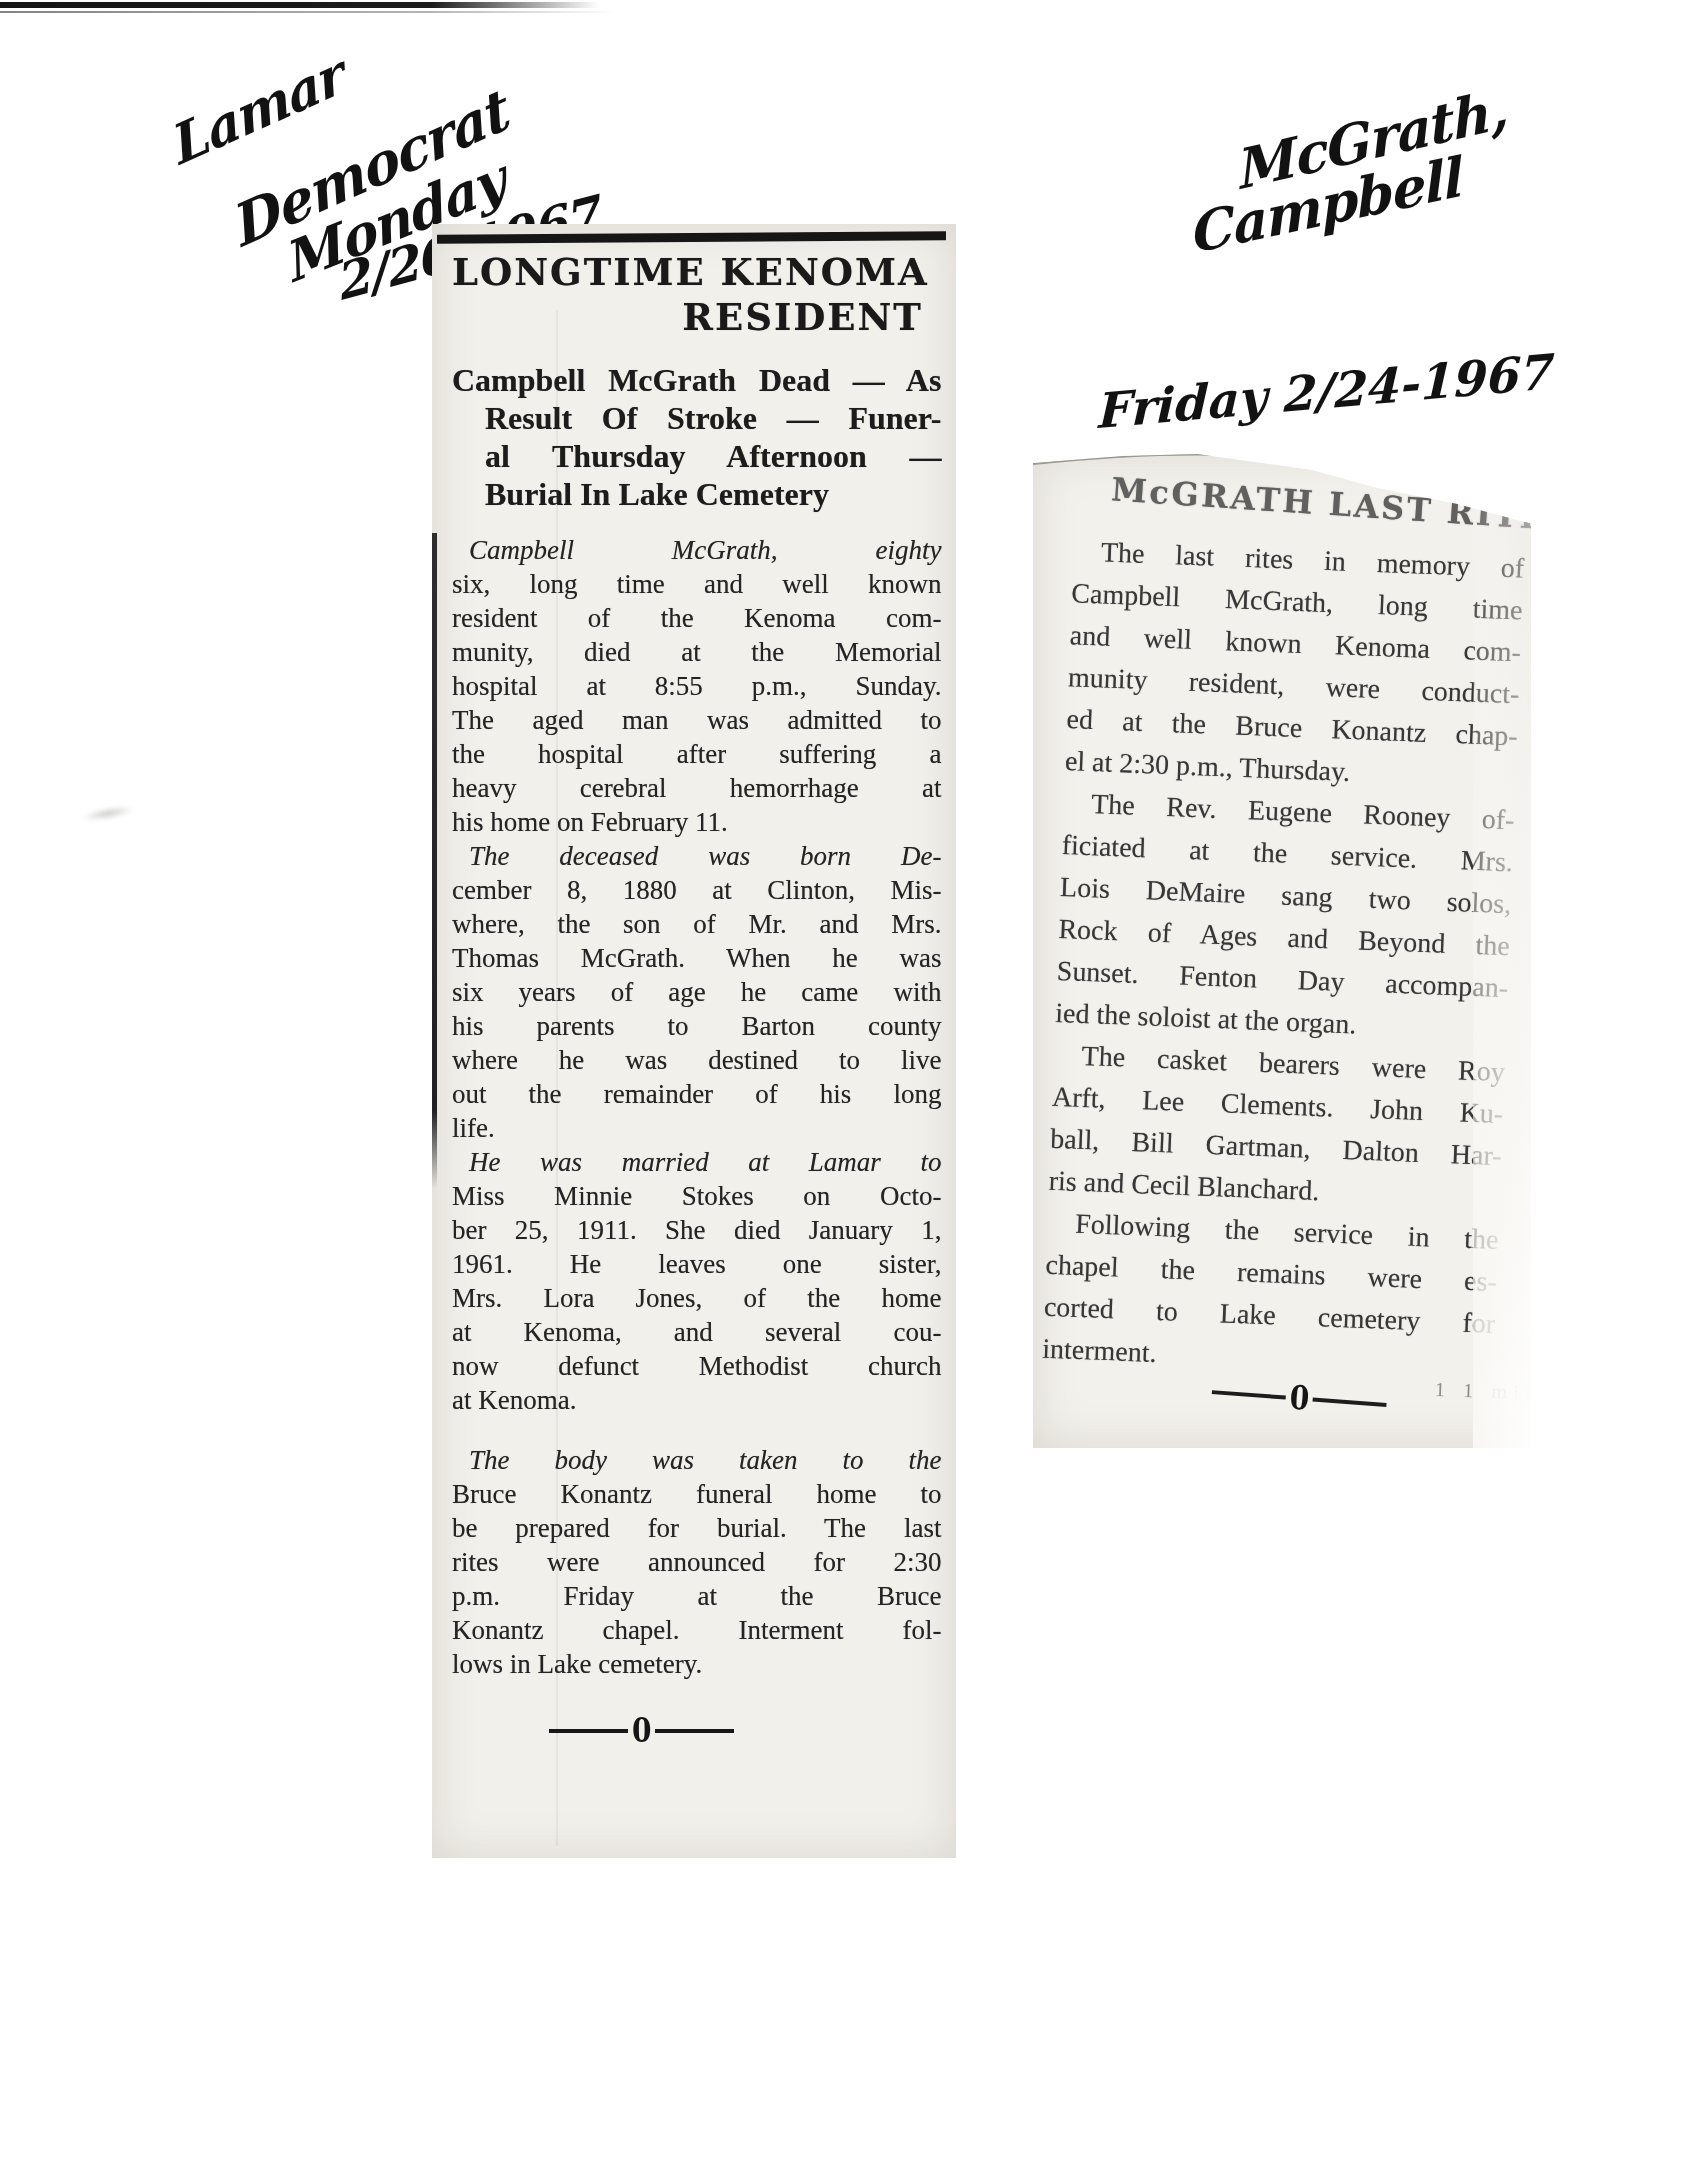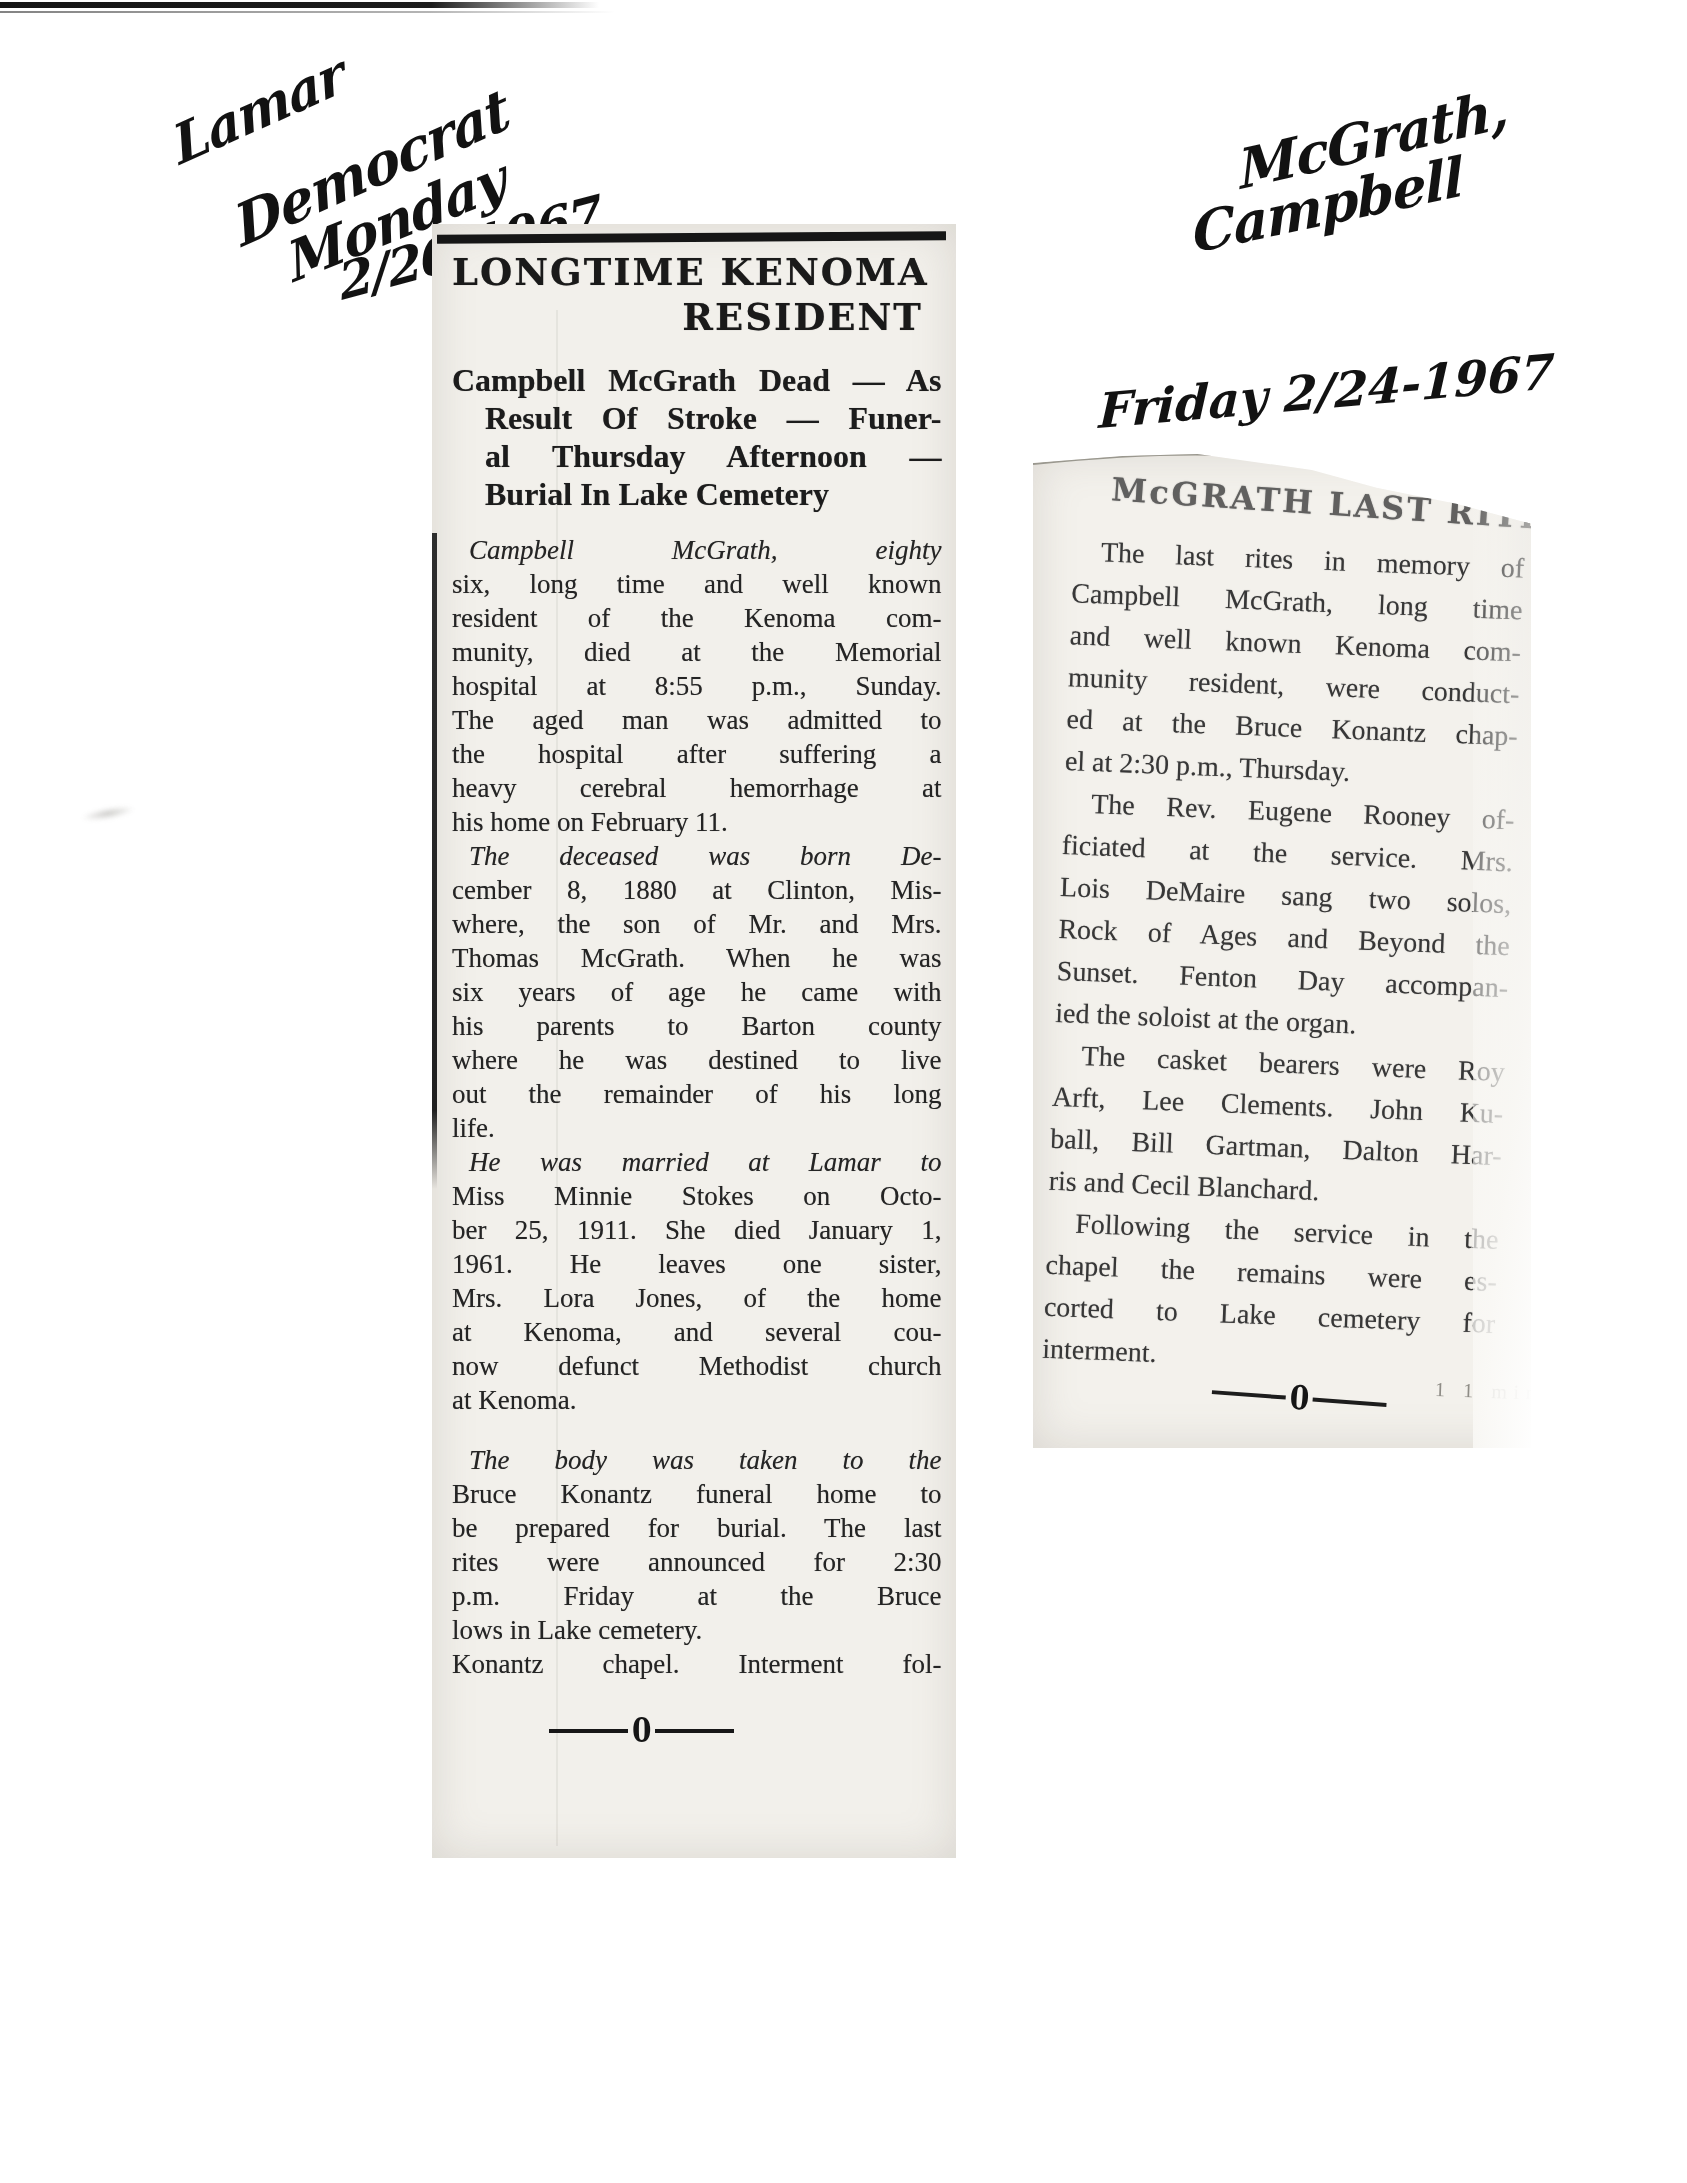--- a/index.html
+++ b/index.html
@@ -185,22 +185,22 @@
         <div class="tl">at Kenoma, and several cou-</div>
         <div class="tl">now defunct Methodist church</div>
         <div class="tl tl-last">at Kenoma.</div>
       </div>
     <div class="para para-gap">
         <div class="tl">The body was taken to the</div>
         <div class="tl">Bruce Konantz funeral home to</div>
         <div class="tl">be prepared for burial. The last</div>
         <div class="tl">rites were announced for 2:30</div>
         <div class="tl">p.m. Friday at the Bruce</div>
+        <div class="tl">Konantz chapel. Interment fol-</div>
         <div class="tl tl-last">lows in Lake cemetery.</div>
-        <div class="tl">Konantz chapel. Interment fol-</div>
       </div>
   </div>
 
   <div class="endmark endmark-left">
     <span class="em-bar"></span>
     <span class="em-o">0</span>
     <span class="em-bar"></span>
   </div>
 </article>
 

